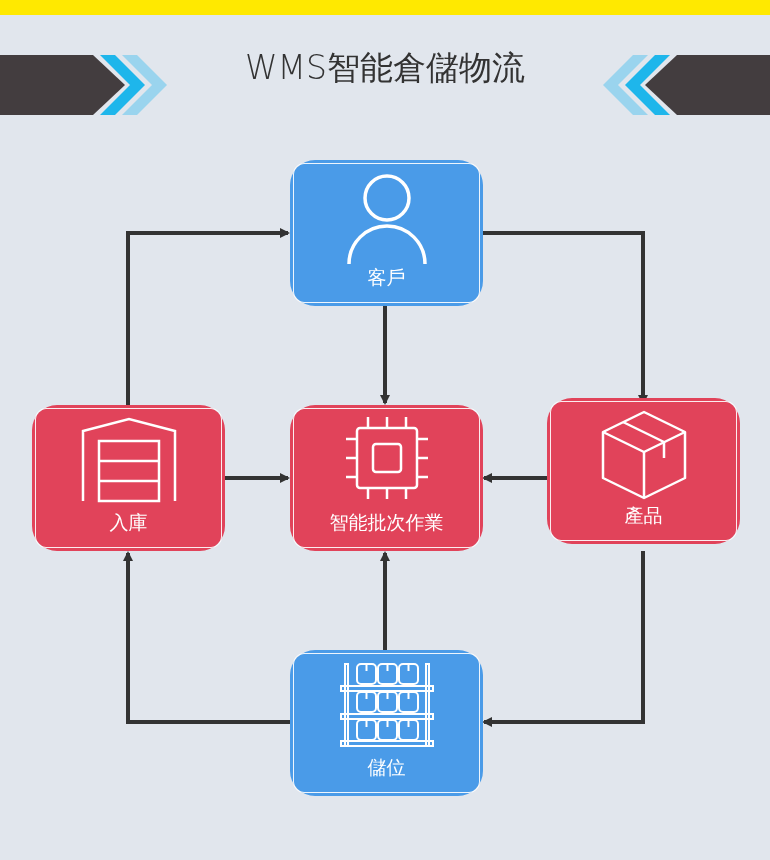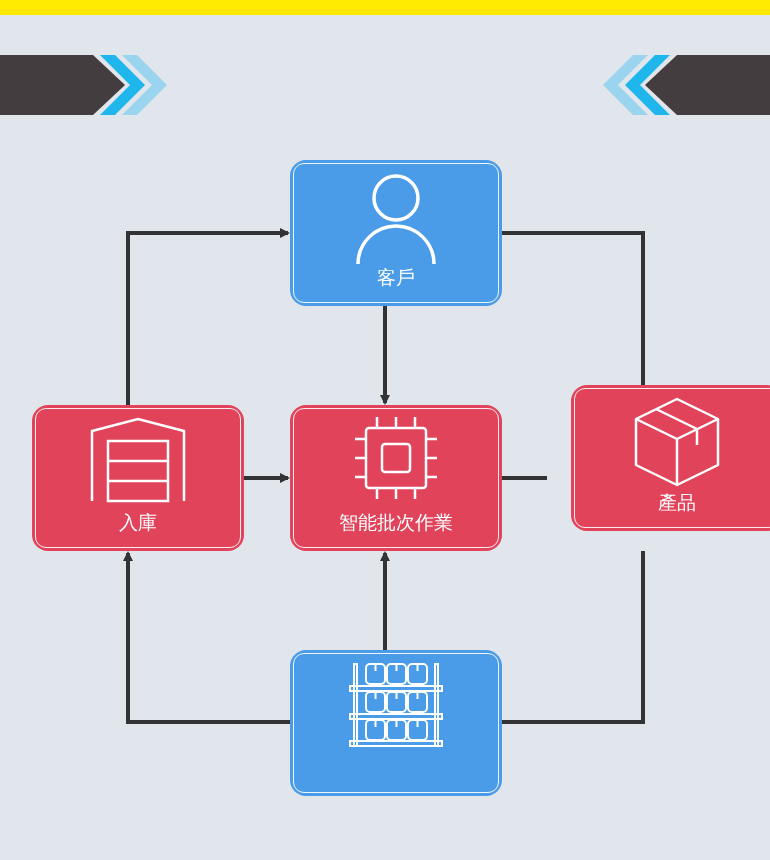--- a/index.html
+++ b/index.html
@@ -9,22 +9,22 @@
     font-family: "DejaVu Sans", "Liberation Sans", sans-serif;
   }
   .topbar { position: absolute; left: 0; top: 0; width: 770px; height: 15px; background: #FFE900; }
   .title {
     position: absolute; left: 185px; top: 48px; width: 400px; text-align: center;
     color: #333333; font-size: 33px; line-height: 40px; font-weight: 300;
   }
   .title .line { display: block; }
   svg.overlay { position: absolute; left: 0; top: 0; }
   .node {
-    position: absolute; width: 212px; height: 146px; box-sizing: border-box;
-    border-radius: 16px;
+    position: absolute; width: 193px; height: 146px; box-sizing: border-box;
+    border-radius: 25px;
   }
   .node .inner {
     position: absolute; left: 3px; top: 3px; right: 3px; bottom: 3px;
     border: 1.5px solid rgba(255,255,255,0.9); border-radius: 11px;
   }
   .node.blue { background: #4A9BE8; }
   .node.red { background: #E1435A; }
   .node .icon { position: absolute; left: 50%; transform: translateX(-50%); top: 12px; }
   .node .label {
     position: absolute; left: 0; right: 0; bottom: 18px; text-align: center;
@@ -61,20 +61,21 @@
     <path d="M385,306 L385,403" marker-end="url(#arrow)"></path>
     <path d="M225,478 L288,478" marker-end="url(#arrow)"></path>
     <path d="M547,478 L484,478" marker-end="url(#arrow)"></path>
     <path d="M385,650 L385,553" marker-end="url(#arrow)"></path>
     <path d="M290,722 L128,722 L128,553" marker-end="url(#arrow)"></path>
     <path d="M643,551 L643,722 L484,722" marker-end="url(#arrow)"></path>
   </g>
 </svg>
 
 <div class="title">
+  <span class="line">WMS智能倉儲物流</span>
 </div>
 
 <div class="node blue" style="left:290px; top:160px;">
   <div class="inner"></div>
   <svg class="icon" width="80" height="94" viewBox="0 0 80 94">
     <circle cx="40" cy="26" r="22" stroke="#fff" stroke-width="3.5" fill="none"></circle>
     <path d="M2,92 A38,38 0 0 1 78,92" stroke="#fff" stroke-width="3.5" fill="none"></path>
   </svg>
   <div class="label">客戶</div>
 </div>
@@ -106,21 +107,21 @@
         <line x1="0" y1="41" x2="11" y2="41"></line>
         <line x1="0" y1="60" x2="11" y2="60"></line>
       <line x1="71" y1="22" x2="82" y2="22"></line>
         <line x1="71" y1="41" x2="82" y2="41"></line>
         <line x1="71" y1="60" x2="82" y2="60"></line>
     </g>
   </svg>
   <div class="label">智能批次作業</div>
 </div>
 
-<div class="node red" style="left:547px; top:385px;margin-left:24px;">
+<div class="node red" style="left:547px; top:398px;">
   <div class="inner"></div>
   <svg class="icon" width="86" height="90" viewBox="0 0 86 90">
     <g stroke="#fff" stroke-width="2.5" fill="none" stroke-linejoin="round">
       <path d="M43,2 L84,22 L84,68 L43,88 L2,68 L2,22 Z"></path>
       <path d="M2,22 L43,42 L84,22"></path>
       <line x1="43" y1="42" x2="43" y2="88"></line>
       <path d="M22,12 L63,32 L63,48"></path>
     </g>
   </svg>
   <div class="label">產品</div>
@@ -148,13 +149,14 @@
         <line x1="48.5" y1="2" x2="48.5" y2="9"></line>
         <line x1="69.5" y1="2" x2="69.5" y2="9"></line>
       <line x1="27.5" y1="30" x2="27.5" y2="37"></line>
         <line x1="48.5" y1="30" x2="48.5" y2="37"></line>
         <line x1="69.5" y1="30" x2="69.5" y2="37"></line>
       <line x1="27.5" y1="58" x2="27.5" y2="65"></line>
         <line x1="48.5" y1="58" x2="48.5" y2="65"></line>
         <line x1="69.5" y1="58" x2="69.5" y2="65"></line>
     </g>
   </svg>
+  <div class="label">儲位</div>
 </div>
 
 </body></html>

